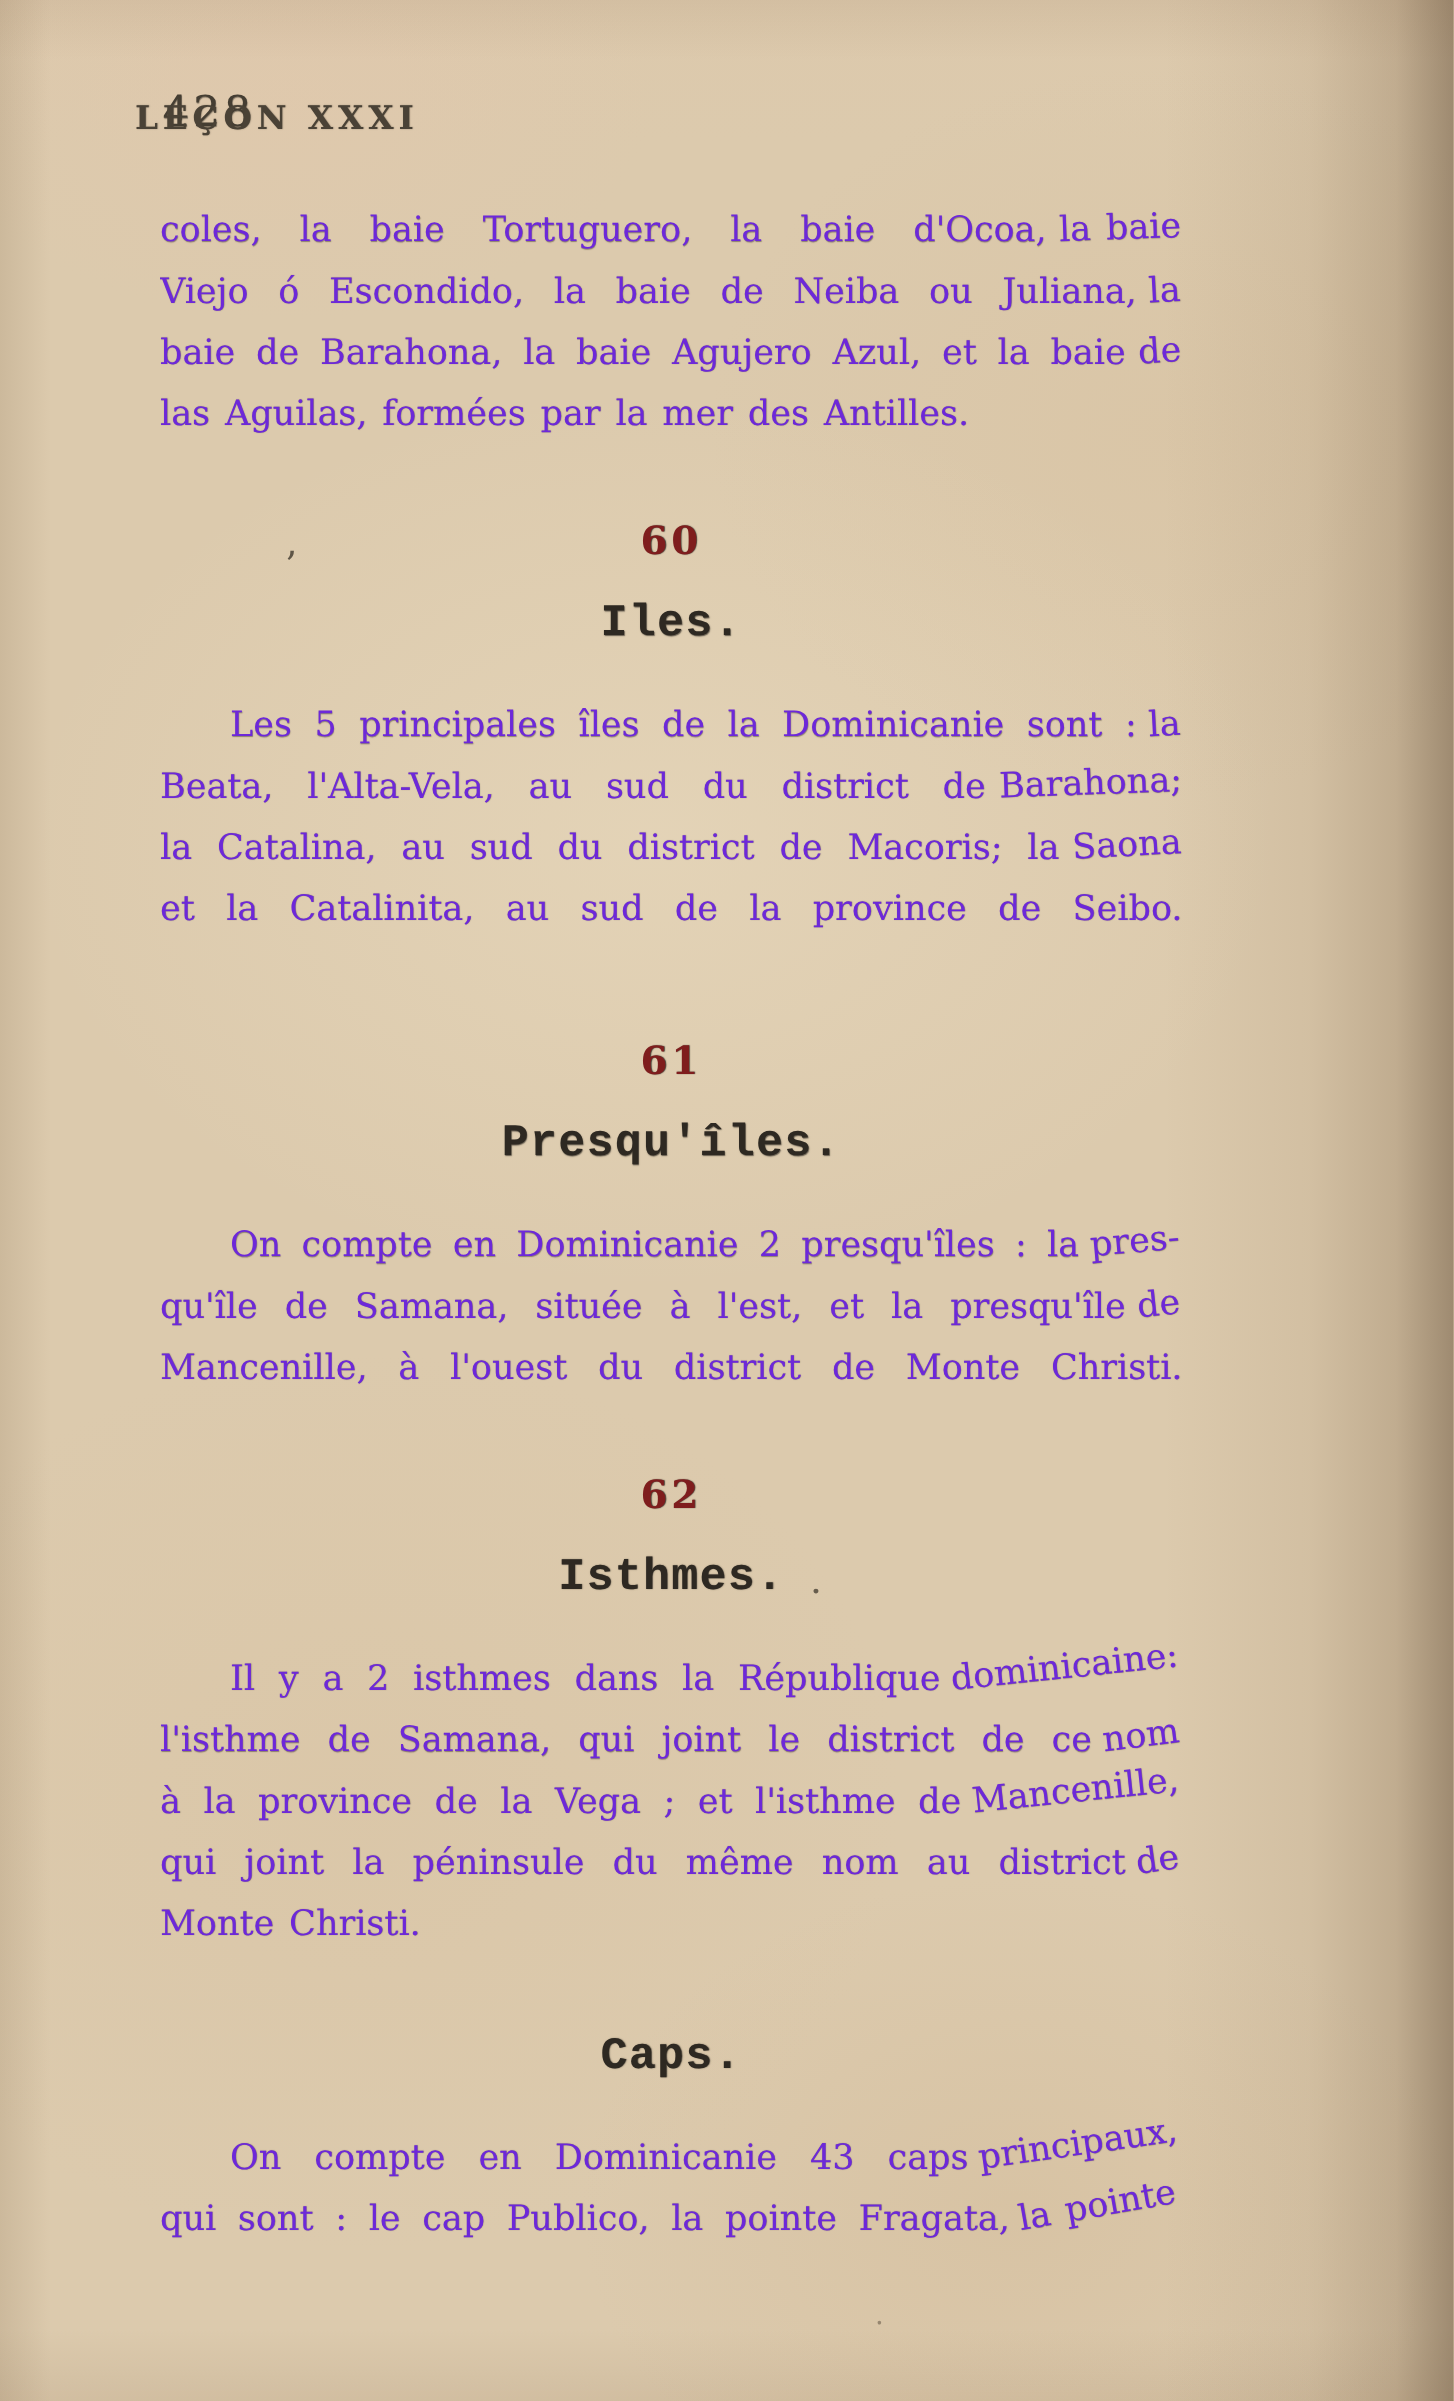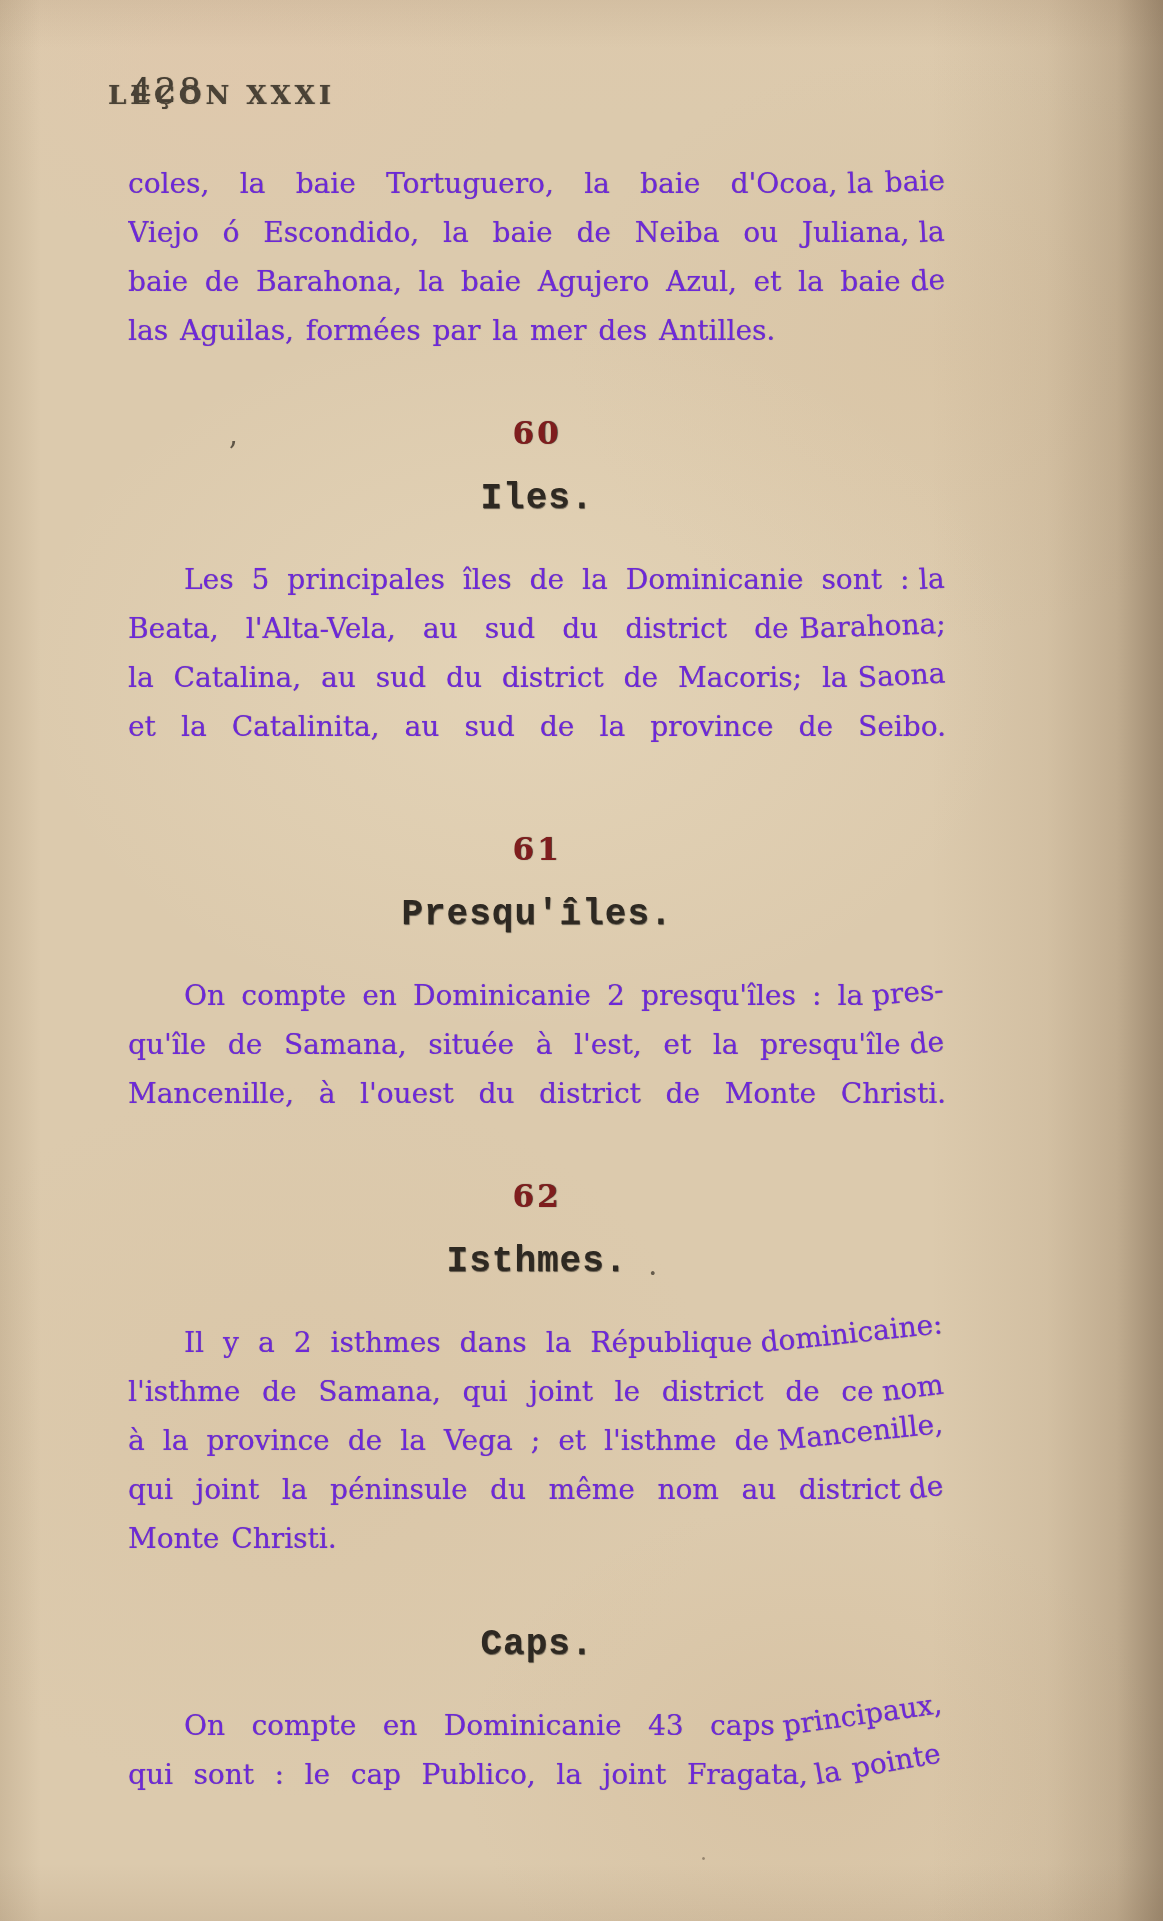--- a/index.html
+++ b/index.html
@@ -214,21 +214,21 @@
     </div>
     <div class="section-heading" id="sec-63">
       <div class="section-title">Caps.</div>
     </div>
     <div class="paragraph">
       <div class="line indent">
         <span class="main">On compte en Dominicanie 43 caps</span>
         <span class="tail" style="transform: rotate(-8deg);">principaux,</span>
       </div>
       <div class="line">
-        <span class="main">qui sont : le cap Publico, la joint Fragata,</span>
+        <span class="main">qui sont : le cap Publico, la pointe Fragata,</span>
         <span class="tail" style="transform: rotate(-10deg);">la pointe</span>
       </div>
     </div>
   </div>
 
 <span class="ink-mark" style="left: 228px; top: 438px; font-size: 30px; color: rgb(74, 66, 54); opacity: 0.85;">’</span>
 <span class="ink-mark" style="left: 648px; top: 1250px; font-size: 30px; color: rgb(74, 66, 54); opacity: 0.8;">.</span>
 <span class="ink-mark" style="left: 700px; top: 1842px; font-size: 22px; color: rgb(106, 92, 75); opacity: 0.6;">.</span>
 
 </body></html>

